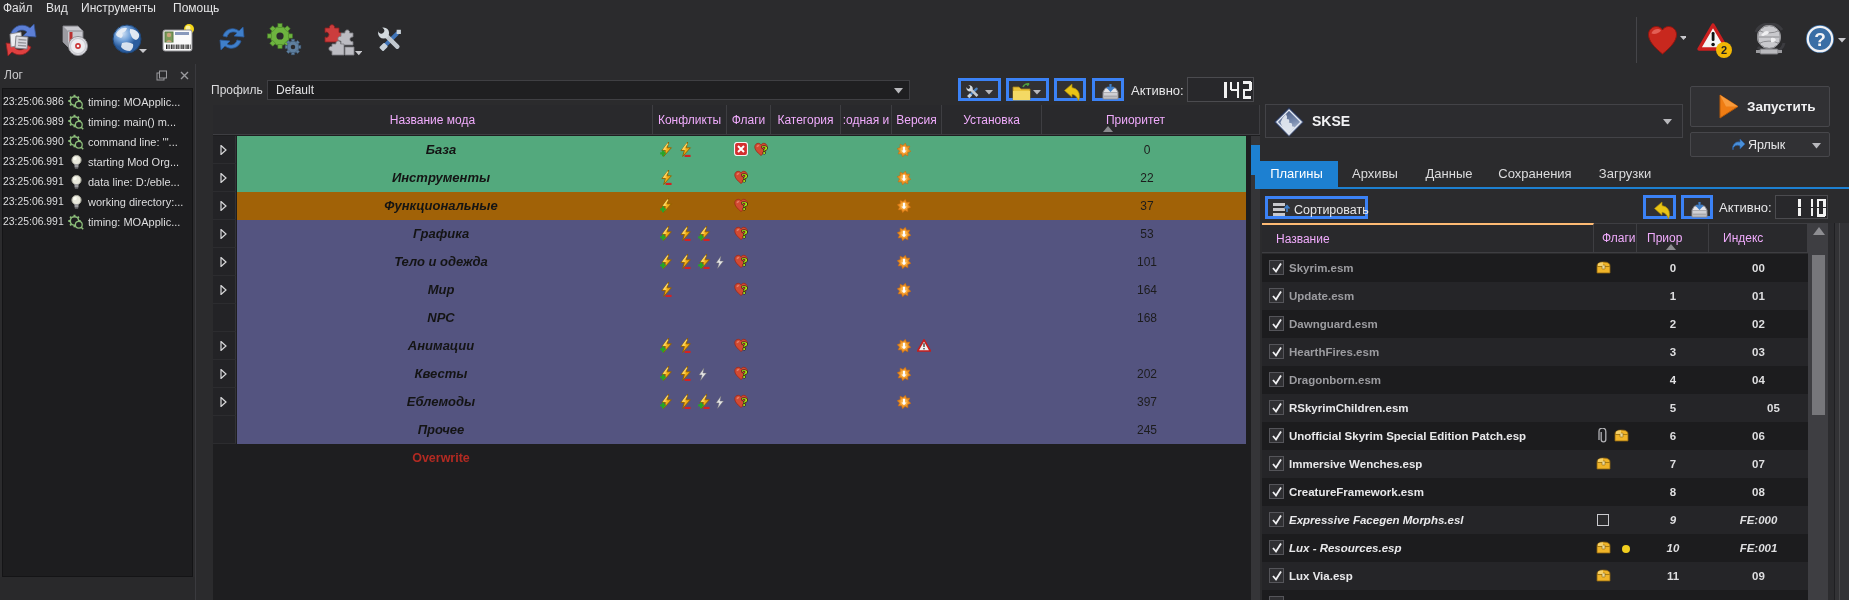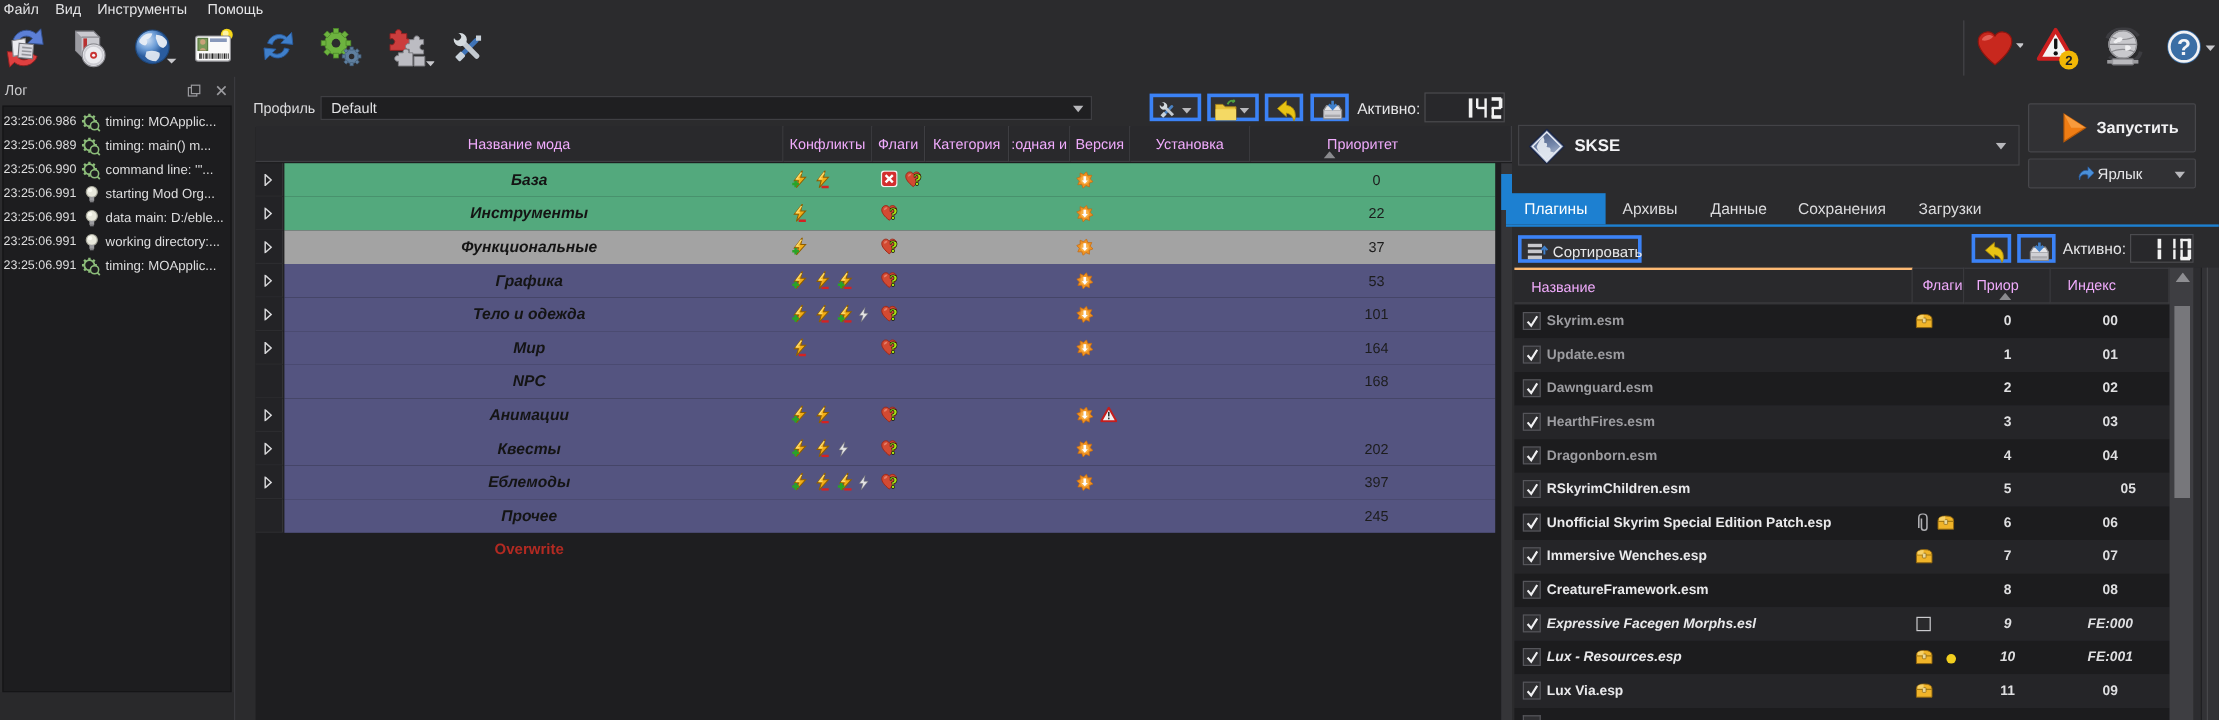--- a/index.html
+++ b/index.html
@@ -230,21 +230,21 @@
       <span style="position:absolute;left:85px;">starting Mod Org...</span>
     </div>
     <div class="logrow" style="top:83px;">
       <span style="position:absolute;left:0px;font-size:10.4px;">23:25:06.991</span>
       <svg style="position:absolute;left:67px;top:2px" width="13" height="16" viewBox="0 0 13 16">
 <circle cx="6.5" cy="6" r="4.6" fill="#e8e8dc" stroke="#a8a89c"></circle>
 <circle cx="5" cy="4.5" r="1.8" fill="#fbfbf2"></circle>
 <rect x="4.5" y="10" width="4" height="3.4" fill="#9a9a9e"></rect>
 <rect x="4.9" y="13.4" width="3.2" height="1.2" fill="#7a7a7e"></rect>
 </svg>
-      <span style="position:absolute;left:85px;">data main: D:/eble...</span>
+      <span style="position:absolute;left:85px;">data line: D:/eble...</span>
     </div>
     <div class="logrow" style="top:103px;">
       <span style="position:absolute;left:0px;font-size:10.4px;">23:25:06.991</span>
       <svg style="position:absolute;left:67px;top:2px" width="13" height="16" viewBox="0 0 13 16">
 <circle cx="6.5" cy="6" r="4.6" fill="#e8e8dc" stroke="#a8a89c"></circle>
 <circle cx="5" cy="4.5" r="1.8" fill="#fbfbf2"></circle>
 <rect x="4.5" y="10" width="4" height="3.4" fill="#9a9a9e"></rect>
 <rect x="4.9" y="13.4" width="3.2" height="1.2" fill="#7a7a7e"></rect>
 </svg>
       <span style="position:absolute;left:85px;">working directory:...</span>
@@ -390,21 +390,21 @@
       <circle cx="7" cy="7" r="3.6" fill="#f7ae45"></circle>
       <path d="M7 10.2 L4.4 7.4 L5.9 7.4 L5.9 3.8 L8.1 3.8 L8.1 7.4 L9.6 7.4 Z" fill="#fdfdfd"></path>
     </svg>
     <div class="prio">22</div>
   </div>
 <div class="exp" style="top:192px;">
     <svg style="position:absolute;left:7px;top:9px" width="7" height="10" viewBox="0 0 7 10">
       <path d="M1 0.5 L6 5 L1 9.5 Z" fill="none" stroke="#d8d8da" stroke-width="1.2"></path>
     </svg>
   </div>
-<div class="modrow" style="top:192px;background:#a3a3a3;">
+<div class="modrow" style="top:192px;background:#a16207;">
     <div class="lbl">Функциональные</div>
     <svg style="position:absolute;left:422px;top:6px" width="14" height="15" viewBox="0 0 12 14">
       <path d="M8.5 0 L2.2 8 L5.4 8 L3.8 13.5 L11 5.4 L7.2 5.4 Z" fill="#f2ad17" stroke="#8e5e00" stroke-width="0.8"></path>
       <path d="M7.8 1.6 L4 6.6 L6.4 6.6" fill="none" stroke="#fbd96a" stroke-width="1.1"></path>
       <path d="M0.6 10.6 h5.2 M3.2 8 v5.2" stroke="#28a428" stroke-width="1.9"></path>
     </svg>
     <svg style="position:absolute;left:497px;top:5px" width="17" height="17" viewBox="0 0 17 17">
       <path d="M7 14.5 C3 11.3 0.8 8.5 0.8 5.9 C0.8 3.7 2.6 2.3 4.2 2.3 C5.4 2.3 6.5 3 7 3.9 C7.5 3 8.6 2.3 9.8 2.3 C11.4 2.3 13.2 3.7 13.2 5.9 C13.2 8.5 11 11.3 7 14.5 Z" fill="#d24a32" stroke="#9e2818" stroke-width="0.8"></path>
       <path d="M2.6 5.6 C2.9 4.2 4.4 3.4 5.5 3.8 C5.2 5.2 3.9 6.1 2.9 6.2 Z" fill="#e8836e" opacity="0.9"></path>
       <text x="10.6" y="13.4" font-size="13.5" font-weight="bold" text-anchor="middle" fill="#a8e014" stroke="#111" stroke-width="1.1" paint-order="stroke" font-family="Liberation Serif">?</text>

